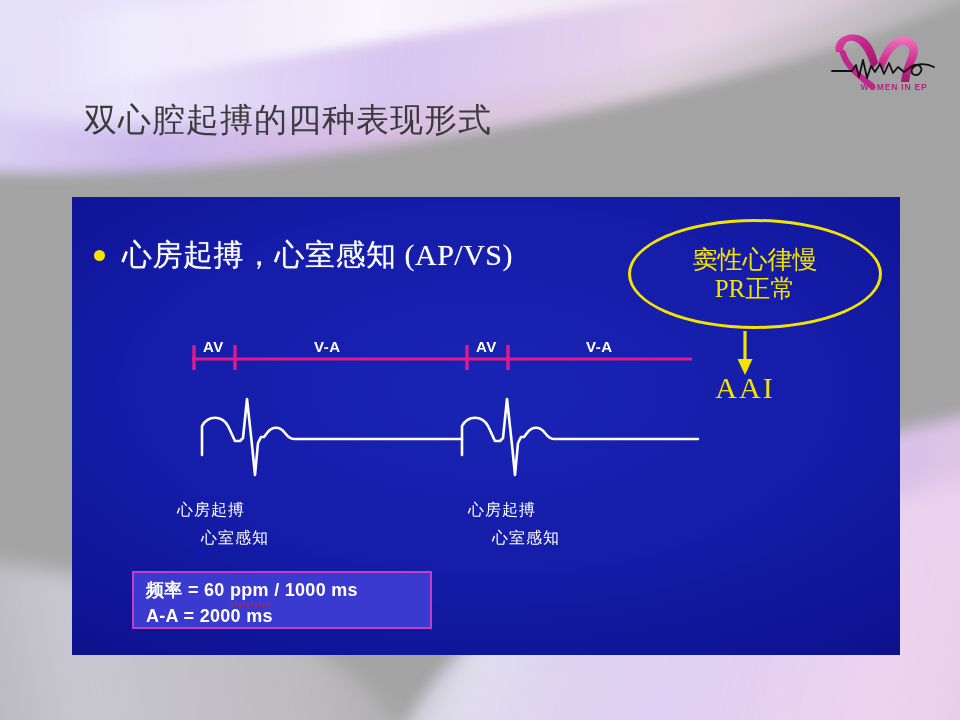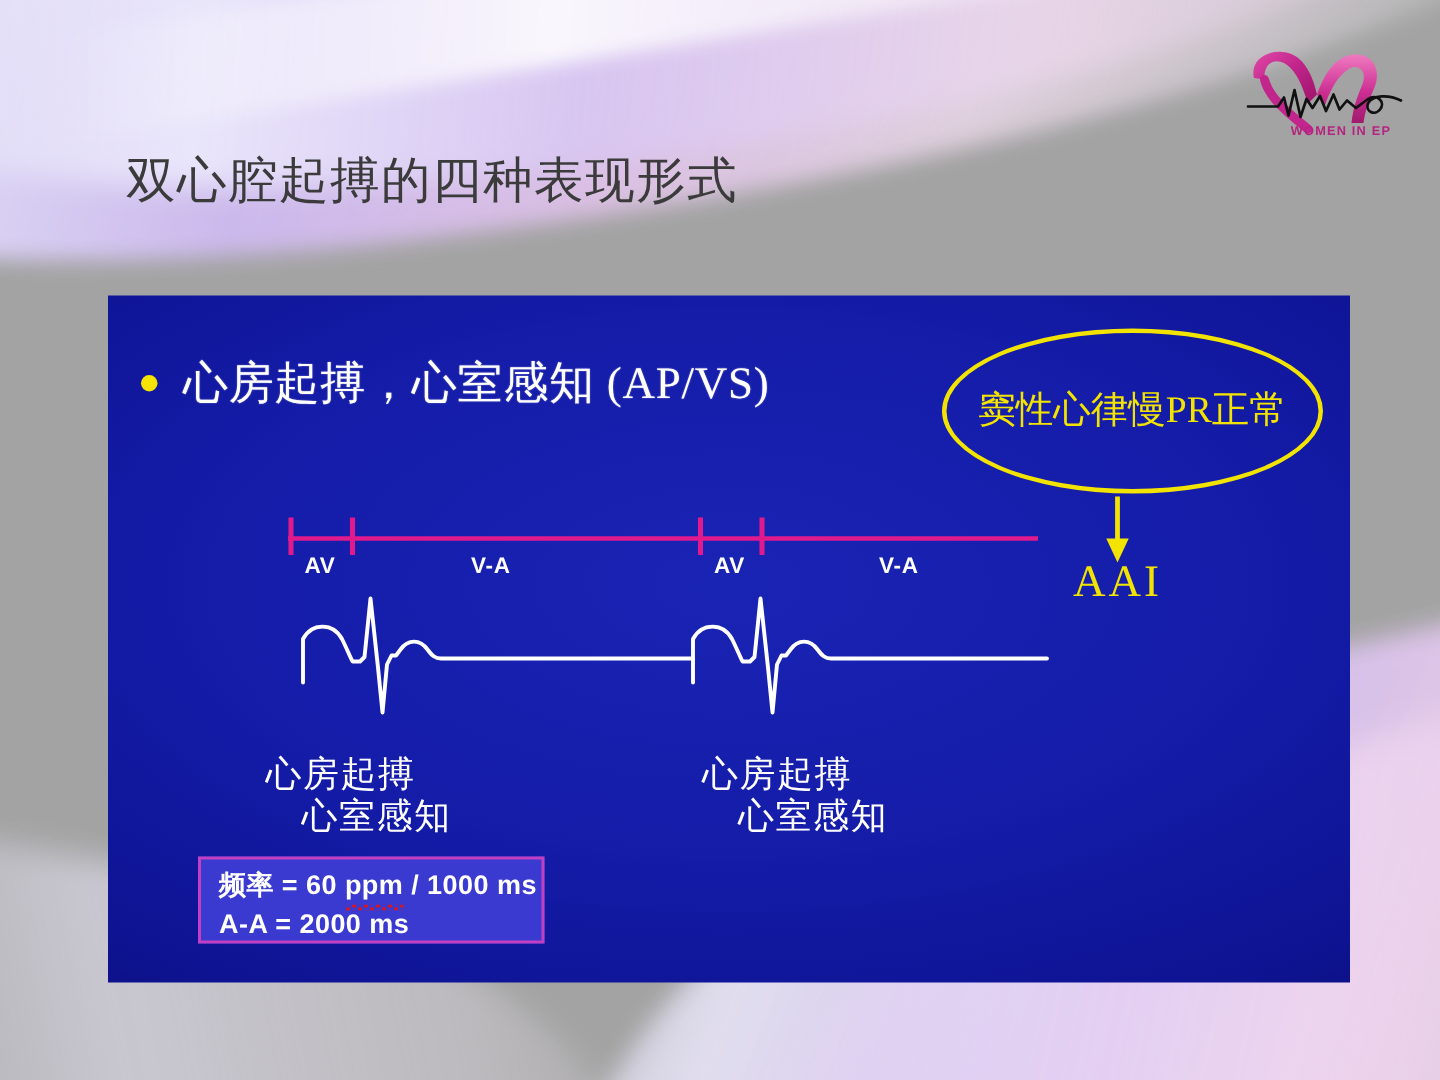--- a/index.html
+++ b/index.html
@@ -159,20 +159,21 @@
   }
 
   
   .callout {
     position: absolute;
     left: 556px; top: 22px;
     width: 248px; height: 104px;
     border: 3px solid #f2e300;
     border-radius: 50%;
     display: flex;
+    flex-direction: column;
     align-items: center;
     justify-content: center;
     line-height: 1.18;
   }
   .callout-l1, .callout-l2 {
     color: #f2e300;
     font-size: 25px;
     font-family: "Liberation Serif", serif;
     white-space: nowrap;
   }
@@ -199,38 +200,37 @@
   .ecg-svg    { position: absolute; left: 128px; top: 196px; }
 
   .tl-label {
     position: absolute;
     color: #ffffff;
     font-size: 15px;
     font-weight: bold;
     font-family: "Liberation Sans", sans-serif;
     letter-spacing: 0.5px;
     white-space: nowrap;
-    margin-top: 31px;
   }
 
   
   .annot {
     position: absolute;
     color: #ffffff;
-    font-size: 24px;
+    font-size: 16px;
     font-family: "Liberation Sans", sans-serif;
     white-space: nowrap;
     letter-spacing: 1px;
   }
 
   
   .info-box {
     position: absolute;
     left: 60px; top: 374px;
-    width: 231px; height: 58px;
+    width: 300px; height: 58px;
     background: #3a3ad0;
     border: 2px solid #c23ec2;
     box-sizing: border-box;
     padding: 5px 0 0 12px;
   }
   .info-line {
     color: #ffffff;
     font-size: 18px;
     font-weight: bold;
     font-family: "Liberation Sans", sans-serif;

